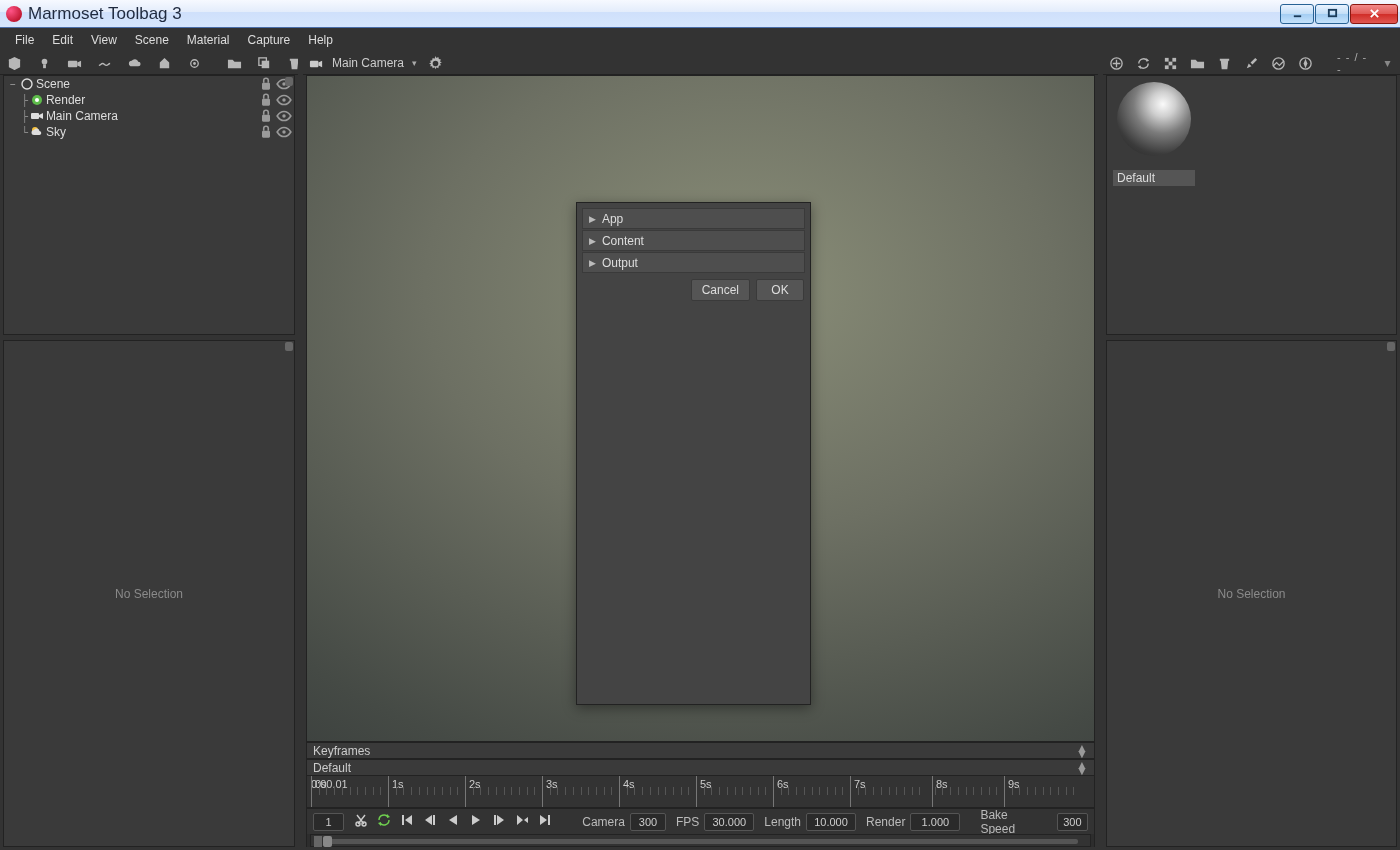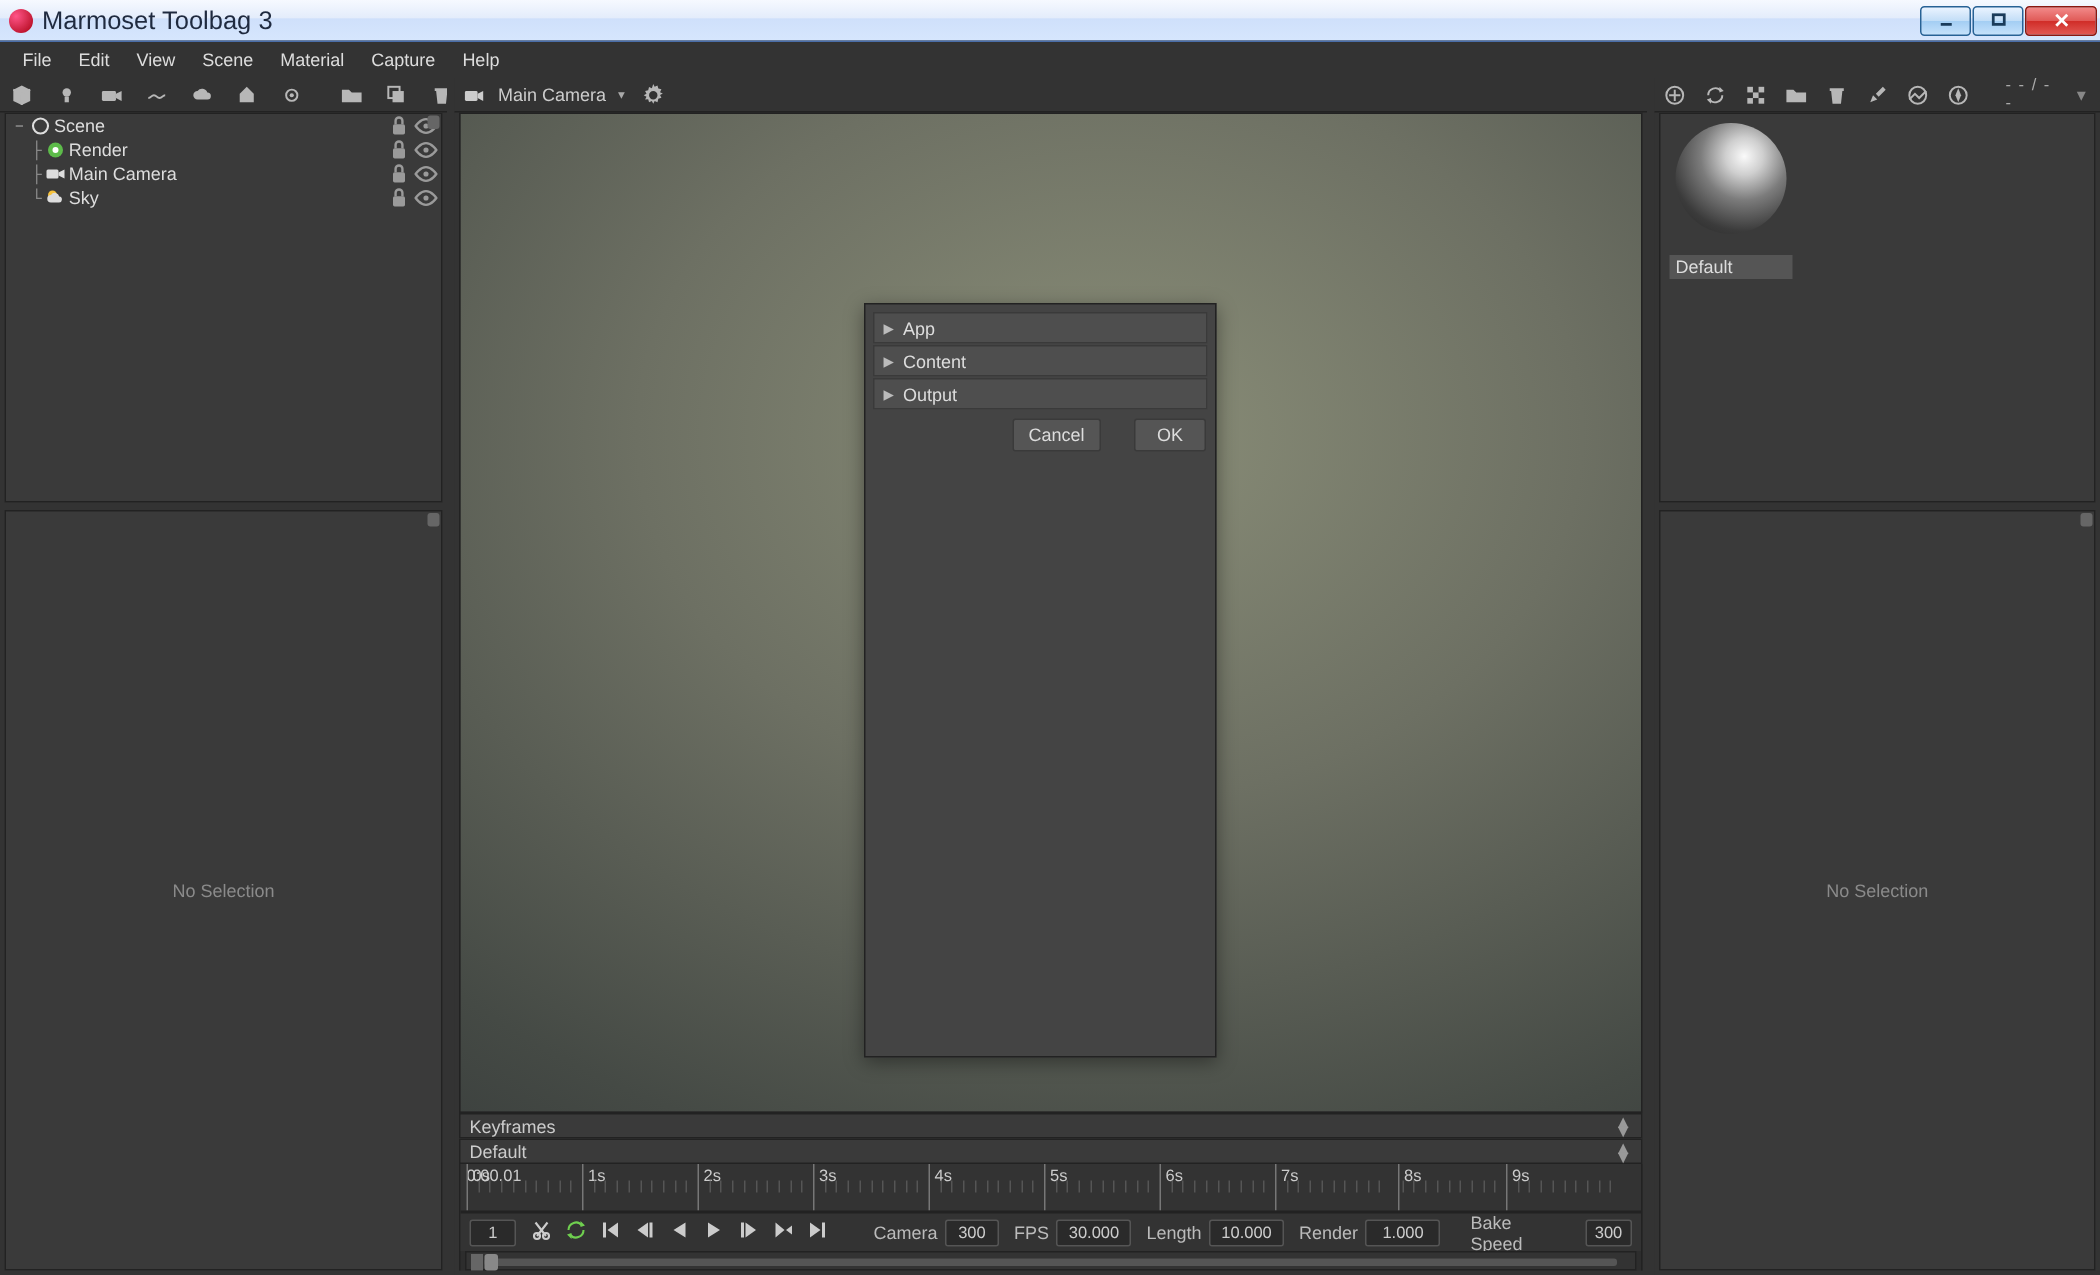--- a/index.html
+++ b/index.html
@@ -53,21 +53,21 @@
 
 #viewport { flex:1; background:radial-gradient(ellipse 900px 700px at 55% 32%,#8a8e78 0%,#6d7063 35%,#454a45 72%,#2e3234 100%); position:relative; margin:0 3px; border:1px solid #222; }
 
 
 #prefs { position:absolute; left:269px; top:126px; width:235px; height:503px; background:#444; border:1px solid #222; box-shadow:0 3px 12px rgba(0,0,0,.4); display:flex; flex-direction:column; }
 #prefs-title { height:21px; background:#4c4c4c; display:flex; align-items:center; padding:0 6px; color:#ccc; border-bottom:1px solid #383838; }
 #prefs-title .close { margin-left:auto; width:14px; height:14px; display:flex; align-items:center; justify-content:center; color:#999; }
 .prefs-sec { height:21px; margin:0 5px; margin-top:1px; background:#4e4e4e; border:1px solid #3a3a3a; display:flex; align-items:center; padding:0 6px; color:#ddd; gap:6px; }
 .prefs-sec:first-of-type { margin-top:5px; }
 .prefs-sec .caret { font-size:9px; color:#bbb; }
-#prefs-btnrow { display:flex; justify-content:flex-end; gap:22px; padding:6px; }
+#prefs-btnrow { display:flex; justify-content:flex-end; gap:6px; padding:6px; }
 .prefs-btn { min-width:48px; height:22px; background:#555; border:1px solid #3a3a3a; color:#ddd; display:flex; align-items:center; justify-content:center; padding:0 10px; border-radius:2px; }
 
 
 #kf { background:#333; }
 .kf-header { height:17px; background:#3a3a3a; margin:0 3px; border:1px solid #222; display:flex; align-items:center; padding:0 6px; color:#ccc; position:relative; }
 .kf-header .updown { margin-left:auto; display:flex; flex-direction:column; line-height:6px; font-size:8px; color:#999; }
 #tl-body { margin:0 3px; border-left:1px solid #222; border-right:1px solid #222; background:#2d2d2d; }
 #ruler { height:32px; background:#333; position:relative; border-bottom:1px solid #222; overflow:hidden; }
 .tick { position:absolute; top:0; height:100%; border-left:1px solid #777; }
 .tick.major .lbl { position:absolute; top:2px; left:3px; color:#ccc; font-size:11px; }

